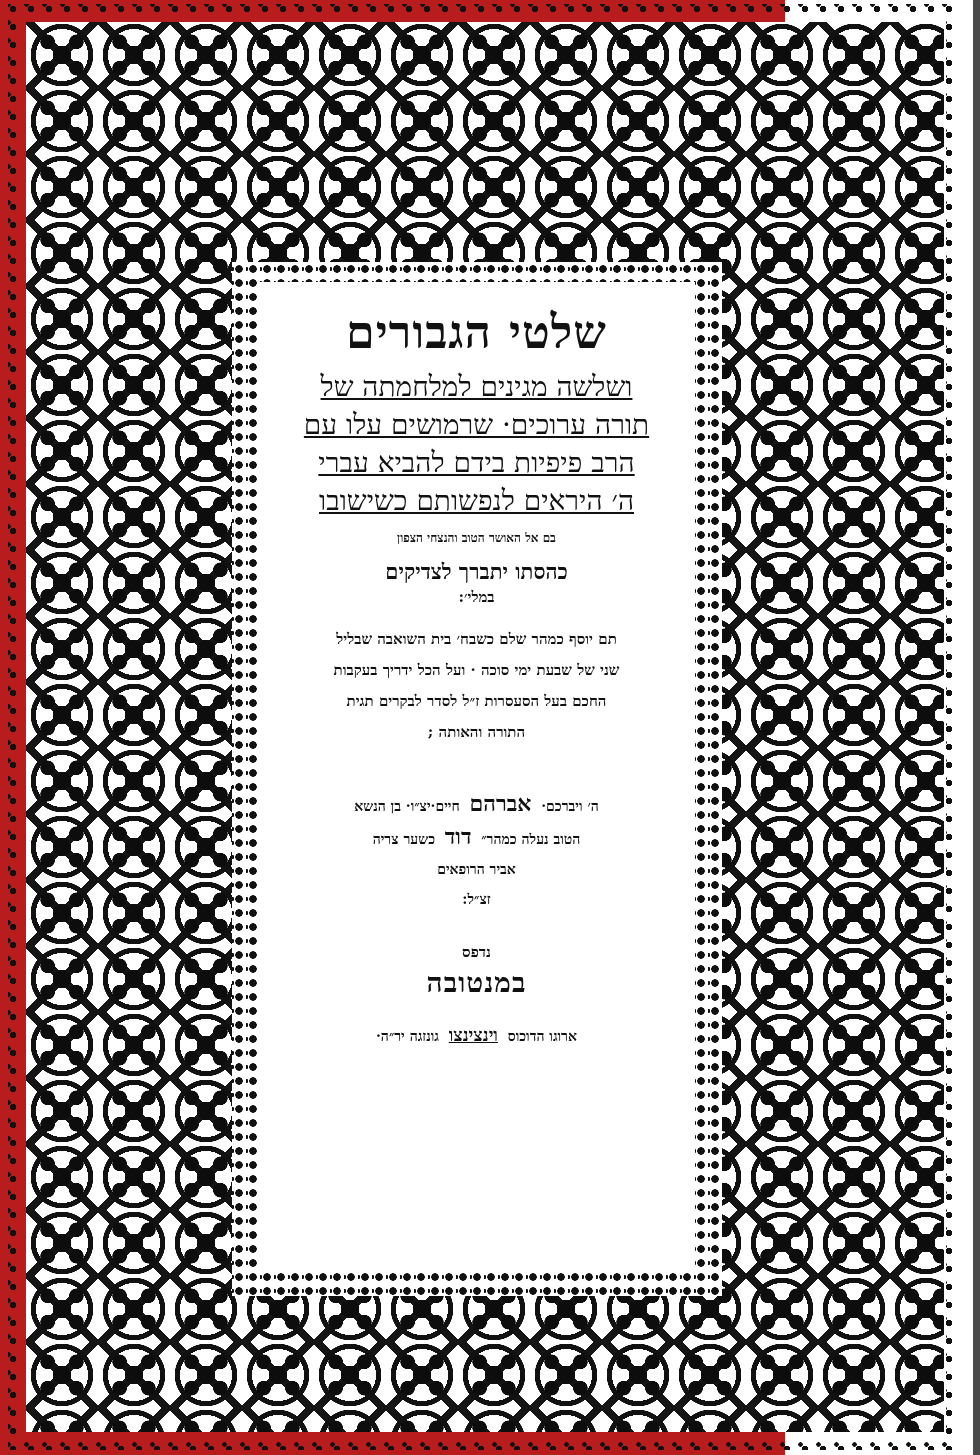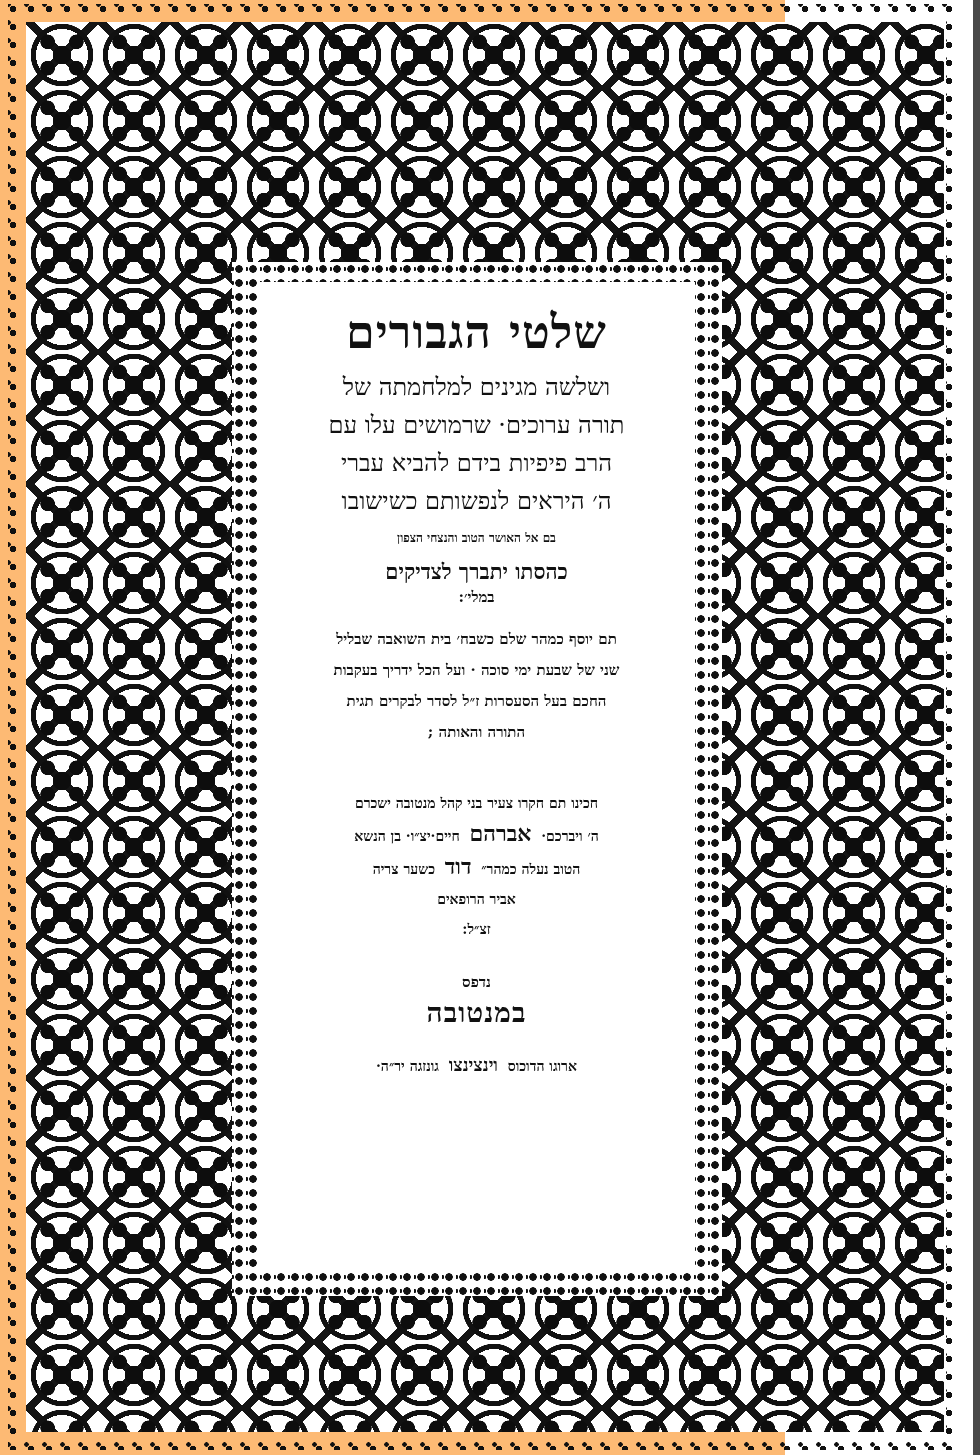--- a/index.html
+++ b/index.html
@@ -11,21 +11,21 @@
     width: 980px;
     height: 1455px;
     position: relative;
     overflow: hidden;
     font-family: "DejaVu Serif", serif;
   }
   .page {
     position: absolute;
     left: 0; top: 0;
     width: 785px; height: 1455px;
-    background: #fdba74;
+    background: #b91c1c;
   }
   .edge-strip {
     position: absolute;
     right: 0; top: 0;
     width: 7px; height: 1455px;
     background: #4a4a4a;
   }
   
   .outer-border {
     position: absolute;
@@ -89,22 +89,23 @@
     white-space: nowrap;
   }
   .title {
     font-size: 46px;
     font-weight: bold;
     letter-spacing: 1px;
     line-height: 56px;
     margin-bottom: 8px;
   }
   .sub {
-    font-size: 24px;
+    font-size: 28px;
     line-height: 38px;
+    text-decoration: underline;
   }
   .sub-bold {
     font-size: 12px;
     line-height: 36px;
     font-weight: bold;
   }
   .sub-medium {
     font-size: 21px;
     line-height: 32px;
     font-weight: bold;
@@ -137,20 +138,21 @@
     line-height: 38px;
     letter-spacing: 1px;
   }
   .colophon {
     font-size: 14px;
     font-weight: bold;
     line-height: 30px;
   }
   .colophon .big {
     font-size: 18px;
+    text-decoration: underline;
   }
 </style>
 </head>
 <body>
 
 <div class="page">
   <div class="outer-border"></div>
   <div class="ornament-field"></div>
   <div class="inner-band"></div>
 
@@ -166,21 +168,20 @@
     <span class="line sub-medium">כהסתו יתברך לצדיקים</span>
     <span class="line small" style="line-height:18px;">במלי׳:</span>
 
     <div class="gap-sm"></div>
     <span class="line small">תם יוסף כמהר שלם כשבח׳ בית השואבה שבליל</span>
     <span class="line small">שני של שבעת ימי סוכה · ועל הכל ידריך בעקבות</span>
     <span class="line small">החכם בעל הסעסרות ז״ל לסדר לבקרים תגית</span>
     <span class="line small">התורה והאותה ;</span>
 
     <div class="gap-md"></div>
-    <span class="line small-mixed">חכינו תם חקרו צעיר בני קהל מנטובה ישכרם</span>
     <span class="line small-mixed">
       <span>ה׳ ויברכם·</span>
       &nbsp;<span class="big">אברהם</span>&nbsp;
       <span>חיים·יצ״ו· בן הנשא</span>
     </span>
     <span class="line small-mixed">
       <span>הטוב נעלה כמהר״</span>
       &nbsp;<span class="big">דוד</span>&nbsp;
       <span>כשער צריה</span>
     </span>

